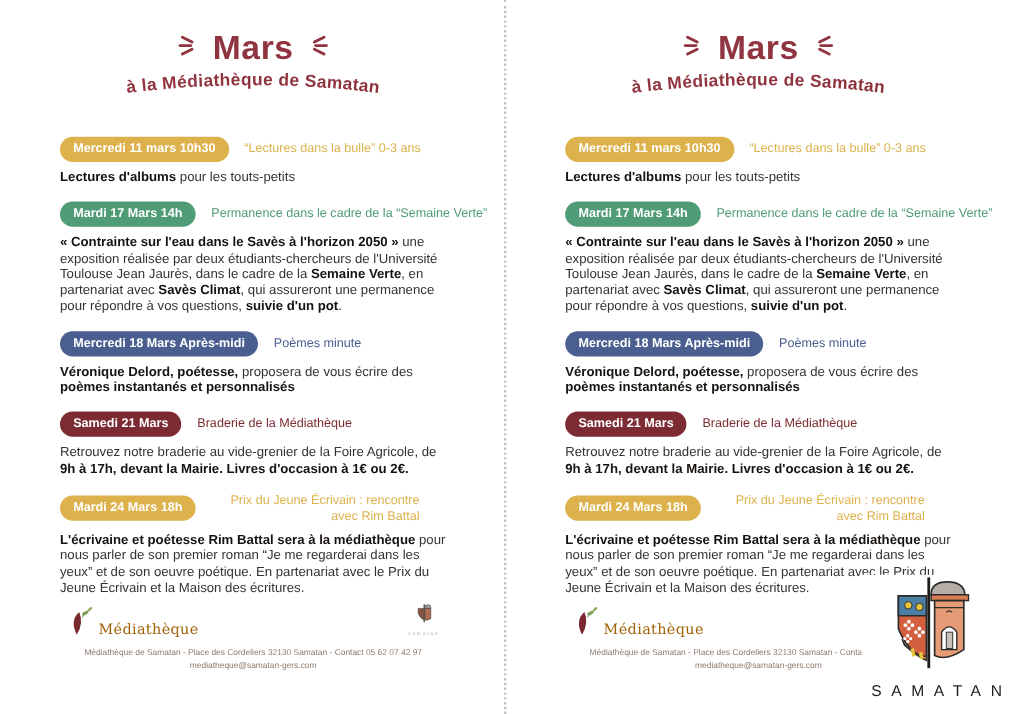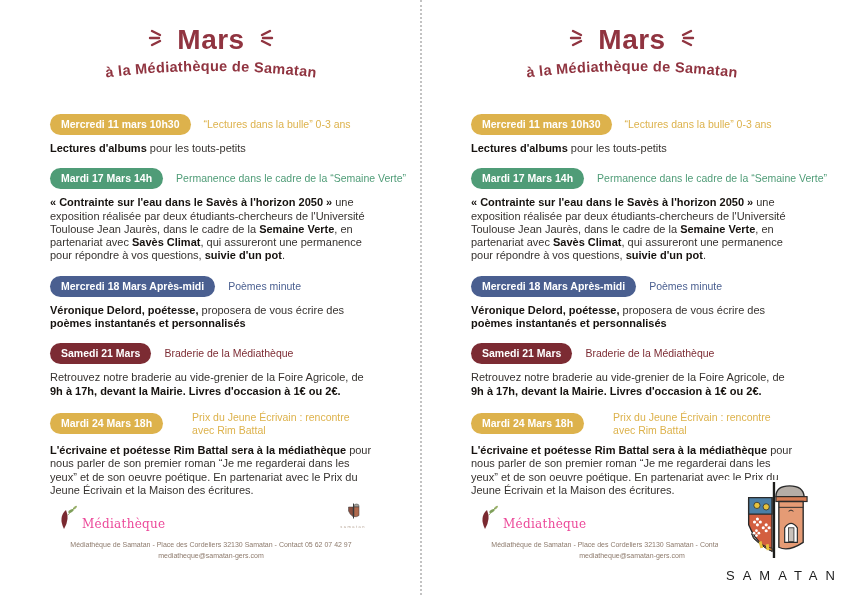--- a/index.html
+++ b/index.html
@@ -19,36 +19,36 @@
 
   
   .header { text-align:center; margin-top:24px; }
   .title-row { display:flex; align-items:center; justify-content:center; gap:12px; }
   .page-title { font-size:28px; font-weight:800; color:#903440; letter-spacing:0.5px; }
   .subtitle-svg { display:block; margin:-2px auto 0 auto; }
 
   
   .events { margin-top:20px; }
   .event { margin-bottom:13px; }
-  .event .row { display:flex; align-items:center; gap:13px; }
+  .event .row { display:flex; align-items:center; gap:13px;text-align:right; }
   .badge {
     color:#fff; font-weight:700; font-size:10.5px; line-height:11px;
     padding:5px 11px 5px 11px; border-radius:12px; white-space:nowrap;
     background:var(--accent,#888);
   }
   .etitle { font-weight:400; font-size:10.5px; color:var(--accent,#888); line-height:13px; white-space:nowrap; }
   .etitle.two-line { white-space:normal;margin-left:16px; }
   .etitle .line { display:block; }
   .ebody { margin-top:7px; font-size:11px; line-height:13.3px; color:#36322f; }
   .ebody b { color:#16120f; }
 
   
   .footer { position:absolute; left:0; right:0; bottom:28px; height:64px; }
   .m-logo { position:absolute; left:8px; top:2px; display:flex; align-items:flex-end; gap:2px; }
-  .m-logo-text { font-family:"DejaVu Serif", serif; font-size:12px; color:#ec4899; letter-spacing:0.3px; }
+  .m-logo-text { font-family:"DejaVu Serif", serif; font-size:12px; color:#a16207; letter-spacing:0.3px; }
   .s-mini { position:absolute; right:6px; top:0; text-align:center; }
   .s-mini-caption { font-size:4px; letter-spacing:1.5px; color:#b7a596; text-transform:lowercase; margin-top:1px; }
   .addr { position:absolute; left:0; right:0; bottom:6px; text-align:center; color:#8d7a6c; }
   .addr-line { font-size:7px; line-height:11px; }
 
   
   .samatan-logo {
     position:absolute; right:14px; bottom:8px; width:110px; text-align:center;
     background:#ffffff; padding:2px 0 4px 0; z-index:5;
   }

